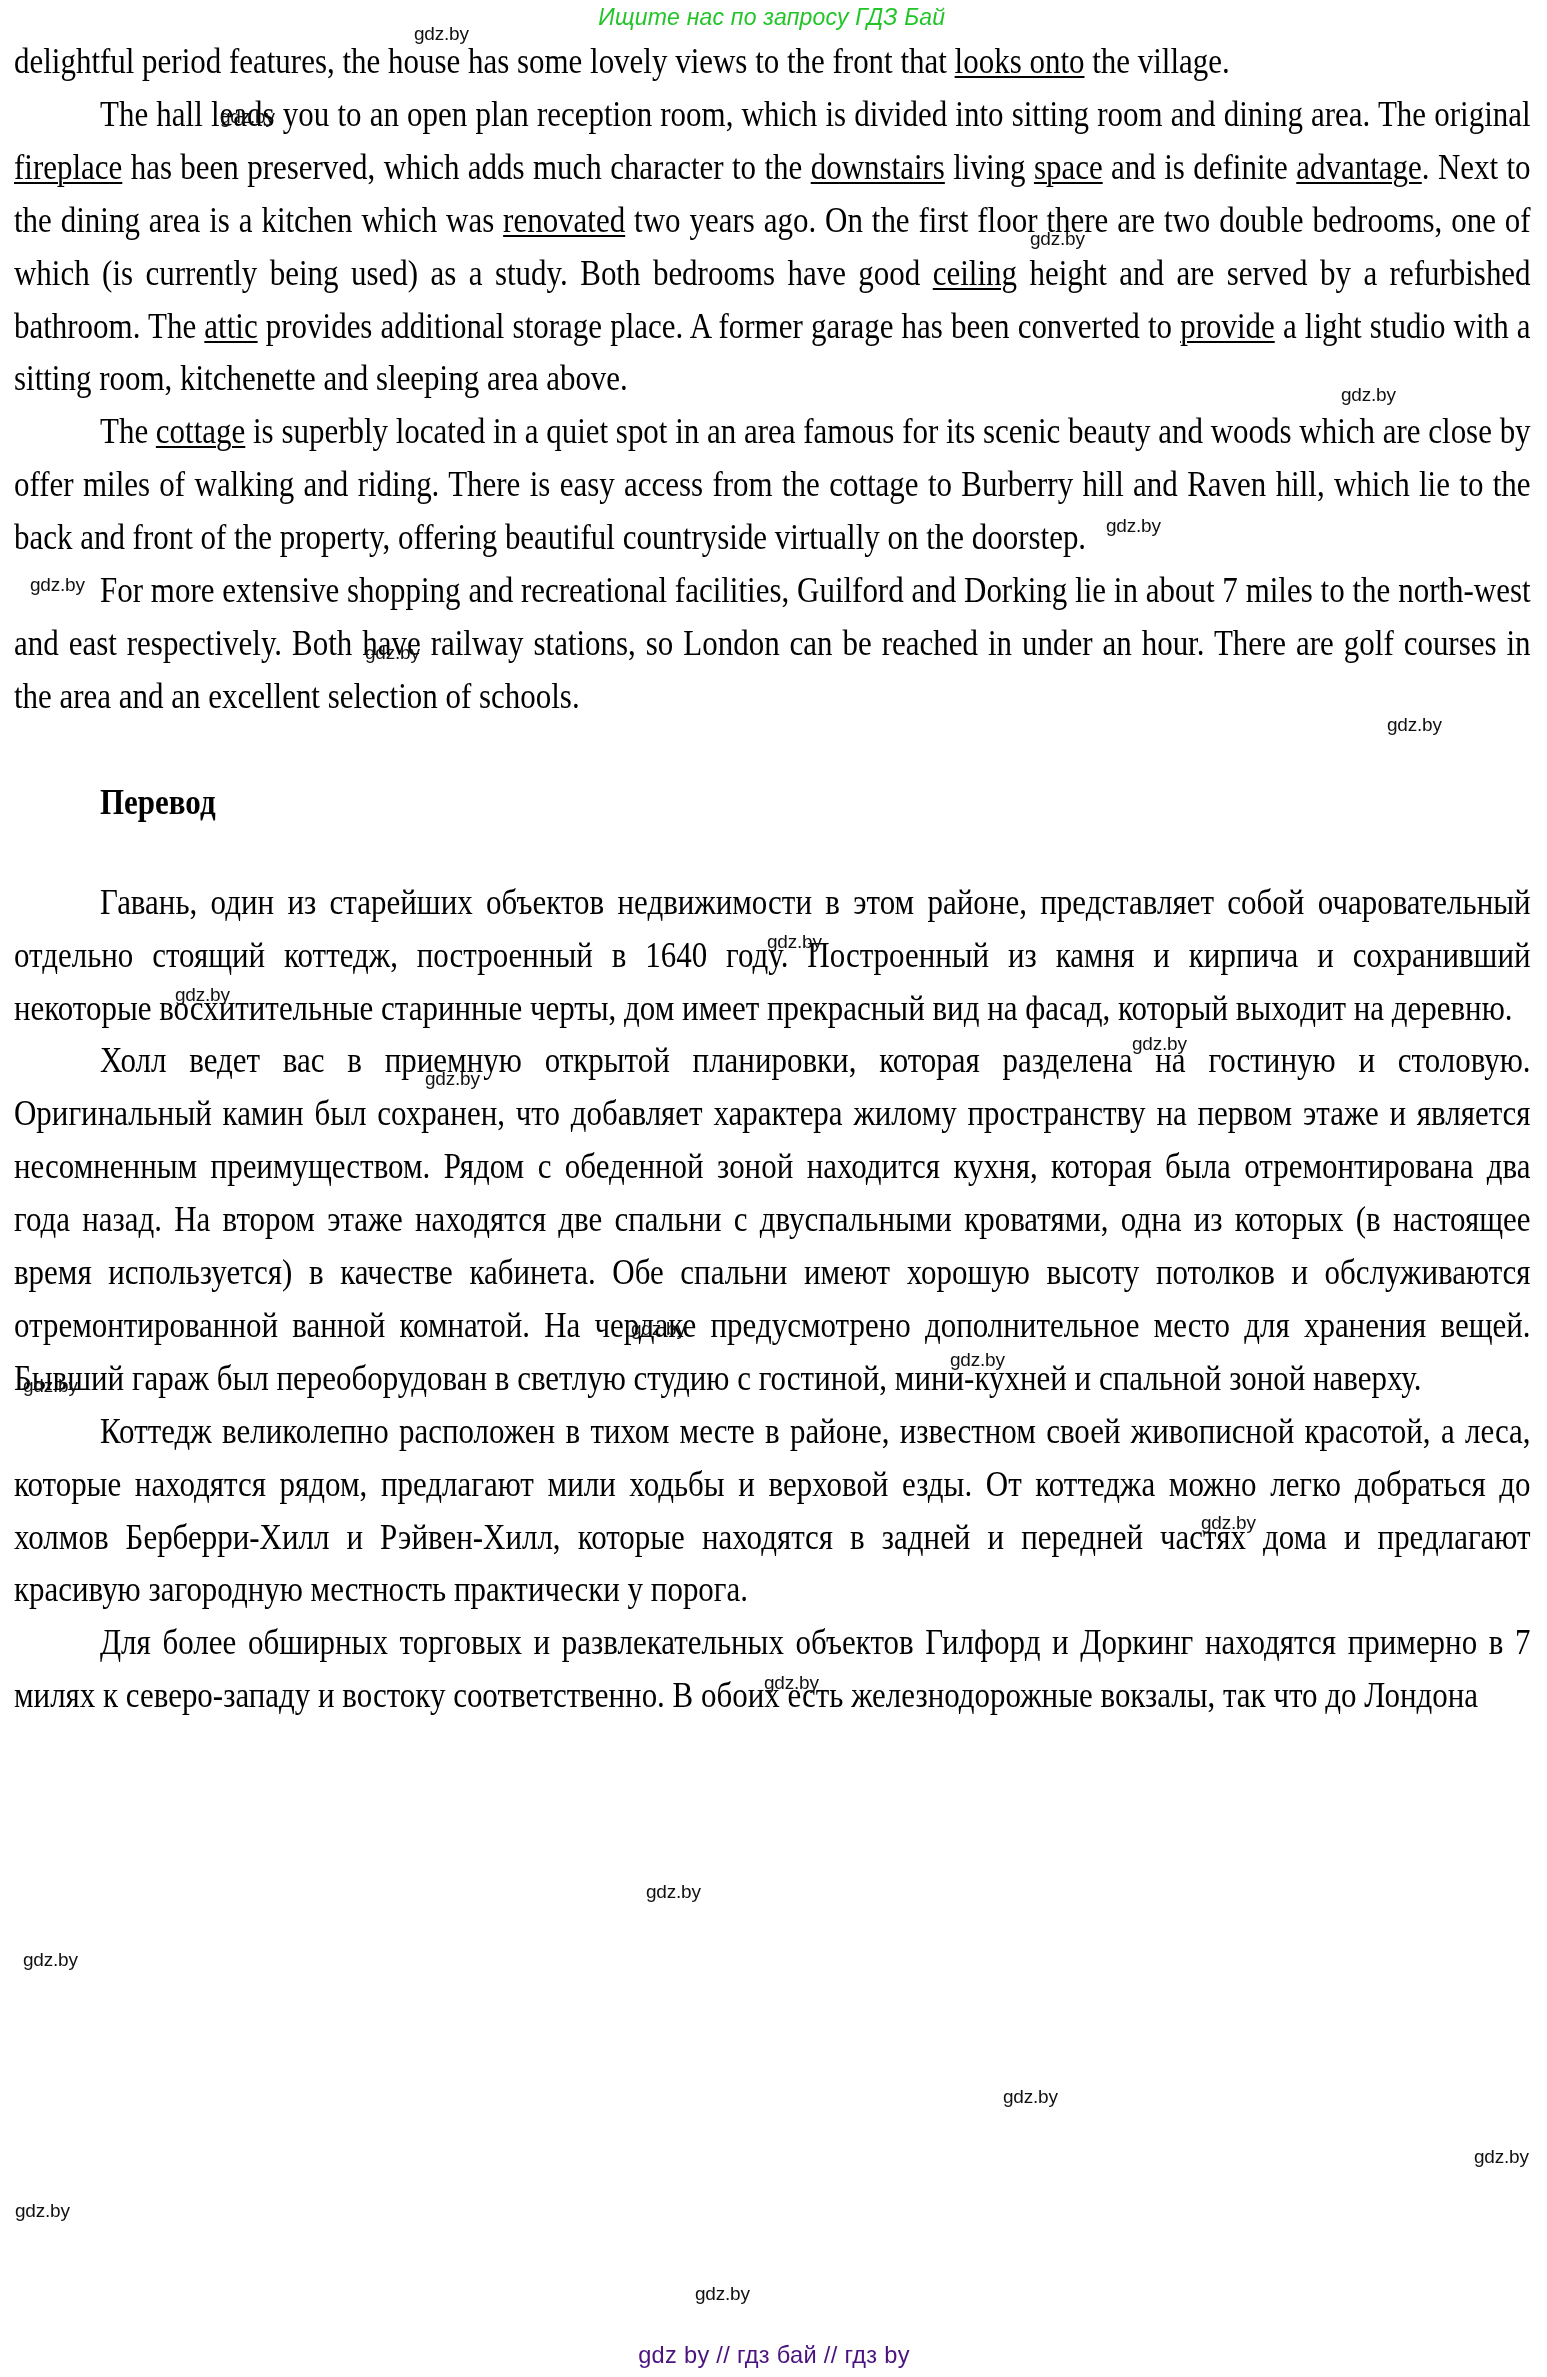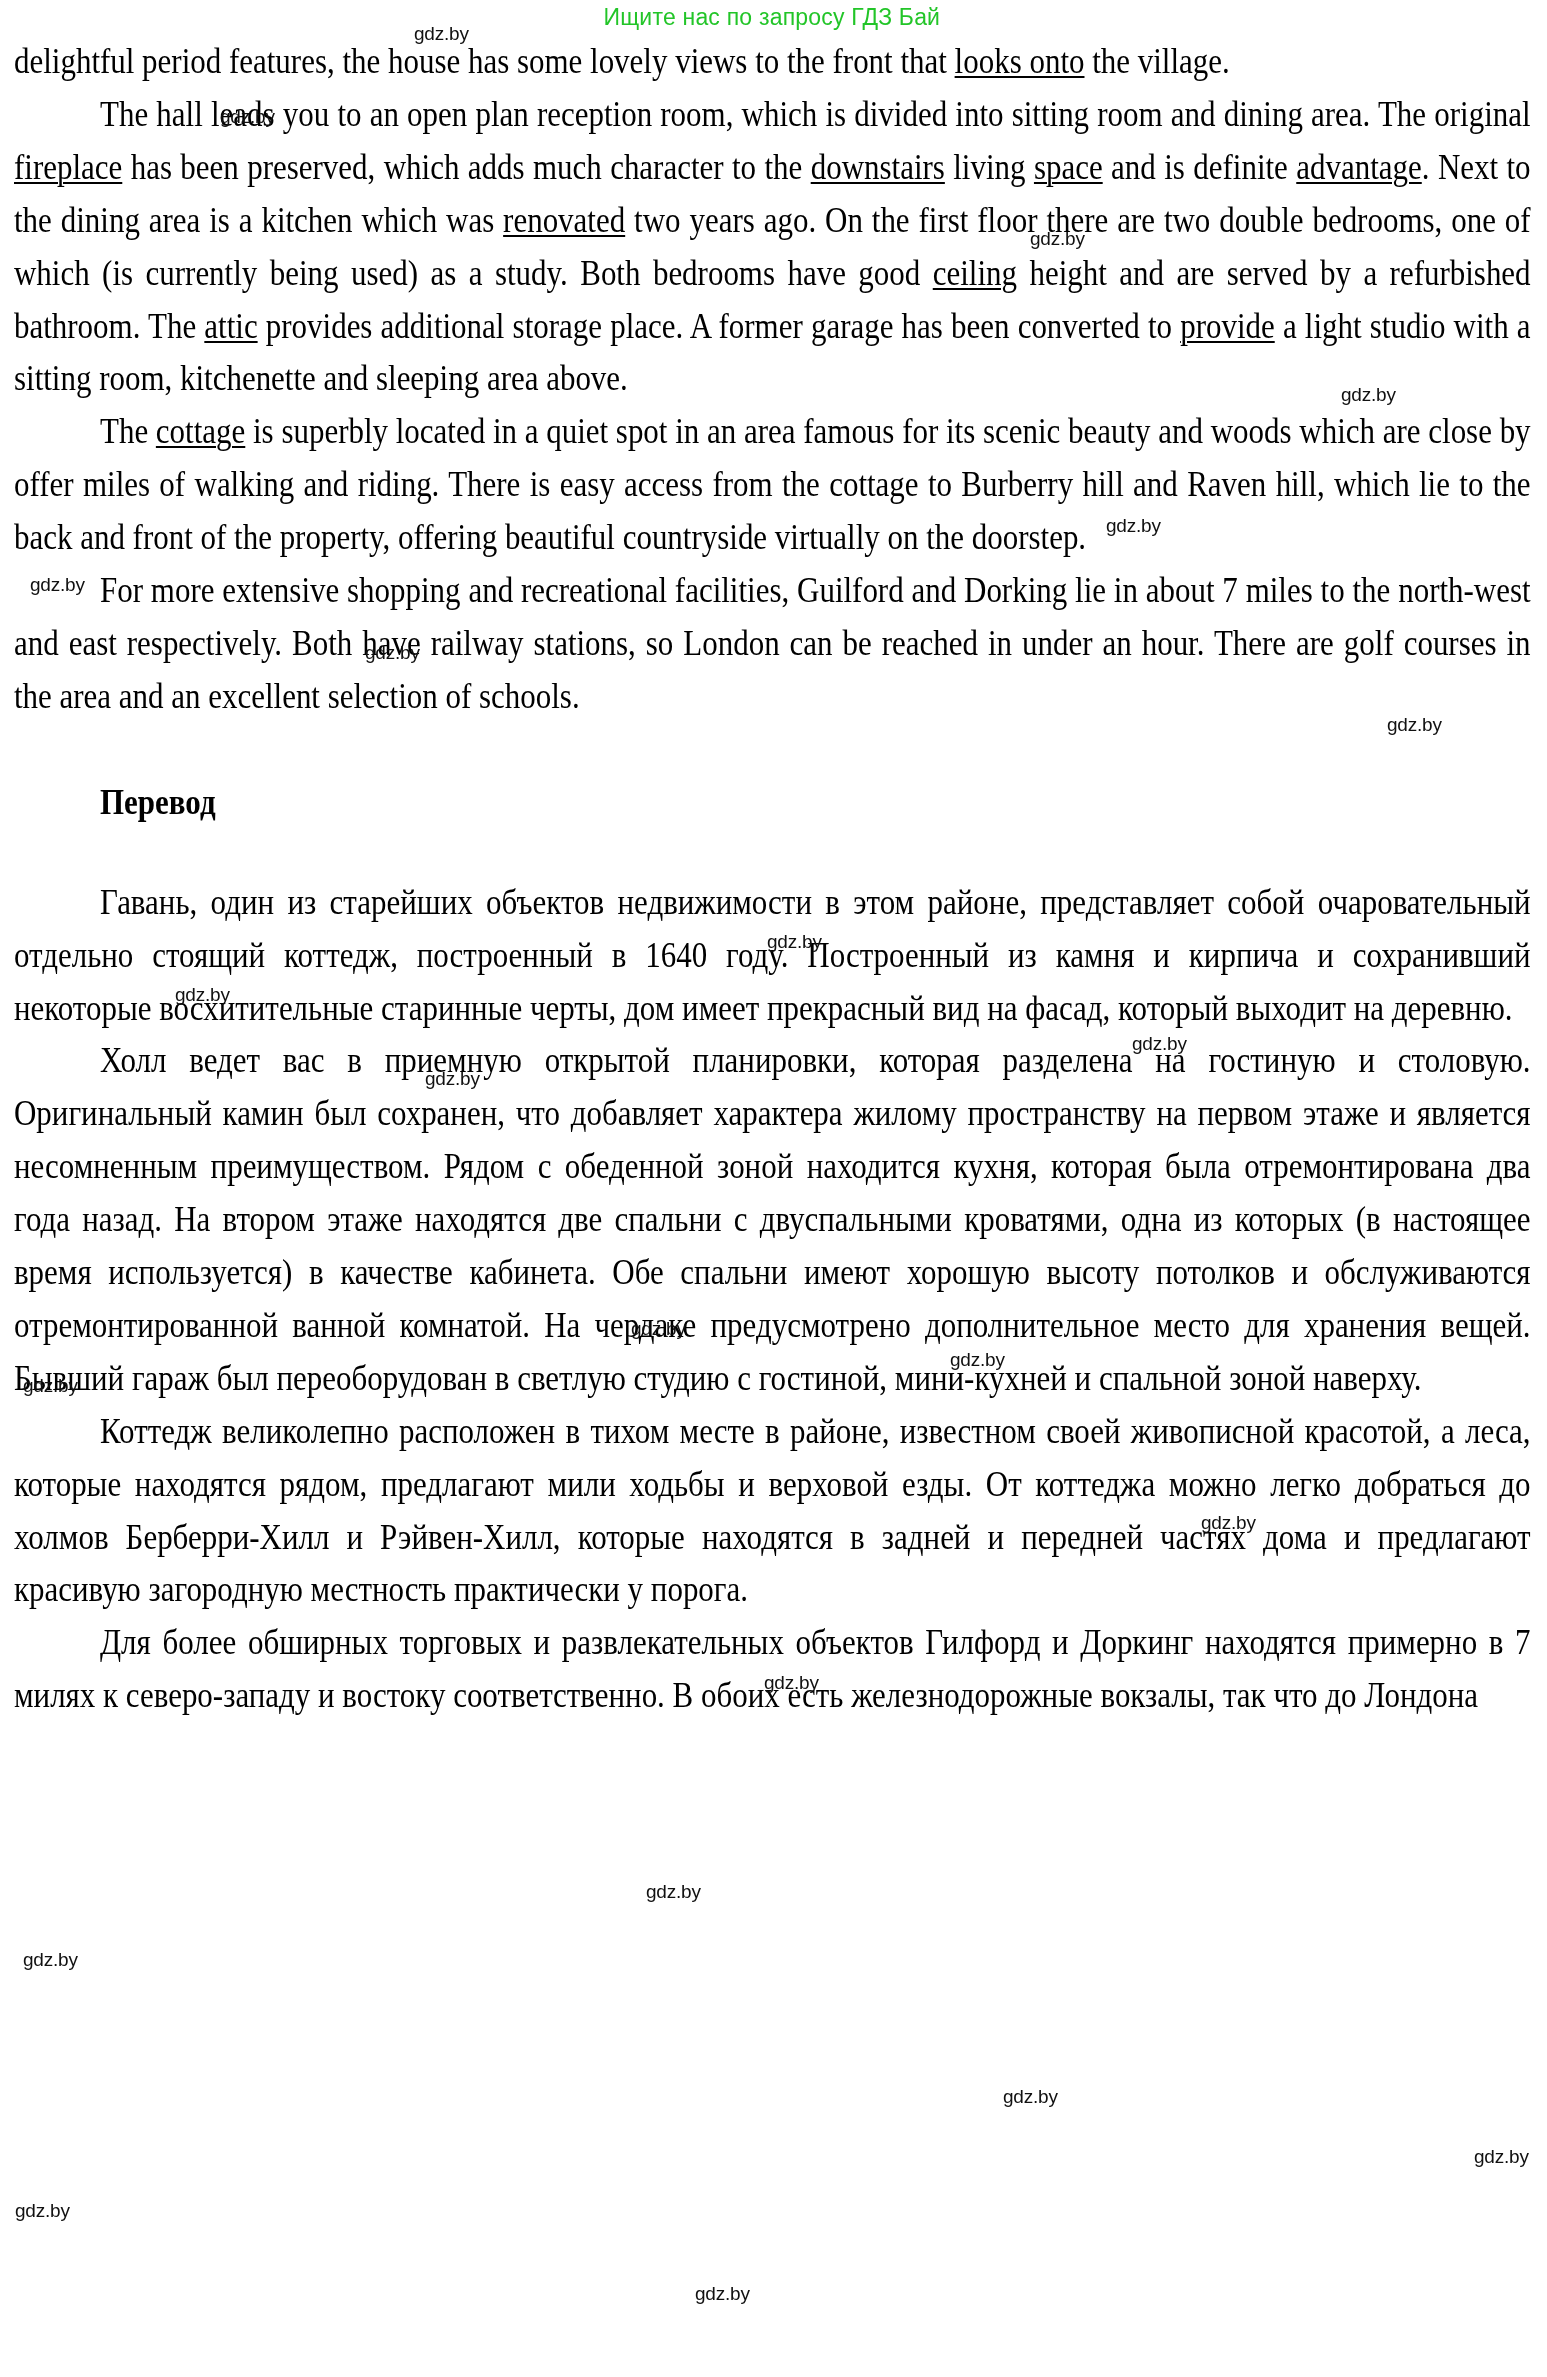--- a/index.html
+++ b/index.html
@@ -28,20 +28,21 @@
     height: 35px;
     text-align: center;
     line-height: 35px;
   }
   .promo-text {
     font-family: "Liberation Sans", "DejaVu Sans", sans-serif;
     font-size: 23px;
     color: #22c528;
     letter-spacing: 0.2px;
     white-space: nowrap;
+    font-style: italic;
   }
 
   
   .doc-body {
     font-size: 36px;
     line-height: 1.47;
     color: #000000;
     text-align: justify;
     text-justify: inter-word;
     transform: scaleX(0.86);
@@ -157,15 +158,18 @@
       <span class="wm" style="left: 1201px; top: 1512px; color: rgb(17, 17, 17);">gdz.by</span>
       <span class="wm" style="left: 764px; top: 1672px; color: rgb(17, 17, 17);">gdz.by</span>
       <span class="wm" style="left: 646px; top: 1881px; color: rgb(17, 17, 17);">gdz.by</span>
       <span class="wm" style="left: 23px; top: 1949px; color: rgb(17, 17, 17);">gdz.by</span>
       <span class="wm" style="left: 1003px; top: 2086px; color: rgb(17, 17, 17);">gdz.by</span>
       <span class="wm" style="left: 1474px; top: 2146px; color: rgb(17, 17, 17);">gdz.by</span>
       <span class="wm" style="left: 15px; top: 2200px; color: rgb(17, 17, 17);">gdz.by</span>
       <span class="wm" style="left: 695px; top: 2283px; color: rgb(17, 17, 17);">gdz.by</span>
     </div>
 
+  <div class="footer-bar">
+    <span class="footer-text">gdz by  //  гдз бай  //  гдз by</span>
+  </div>
 
 </div>
 
 
 </body></html>

